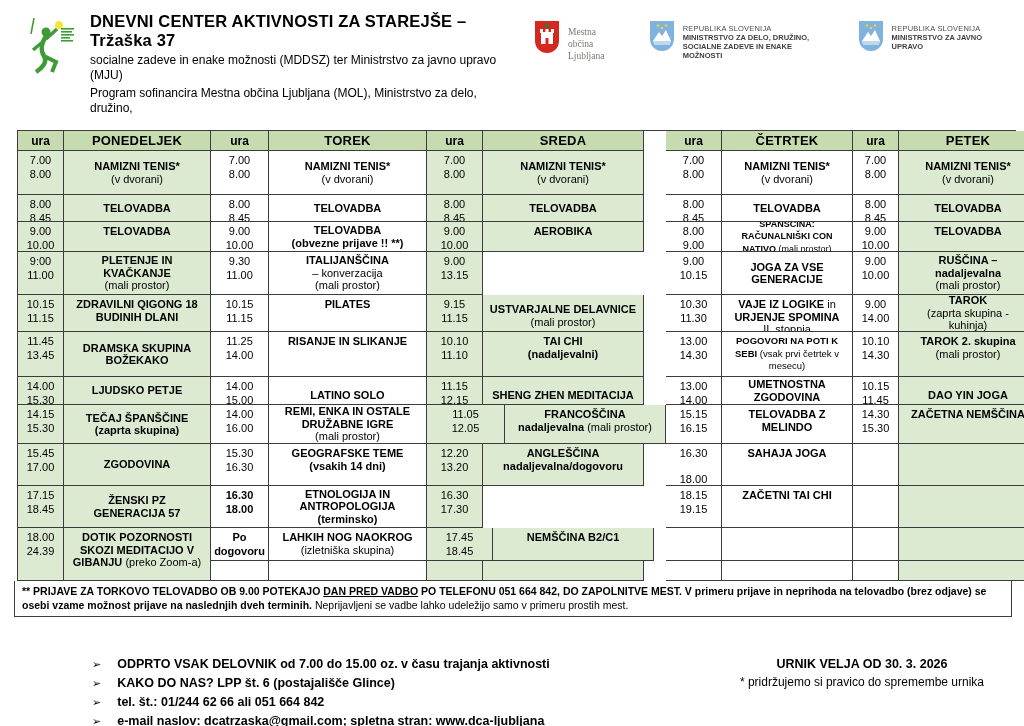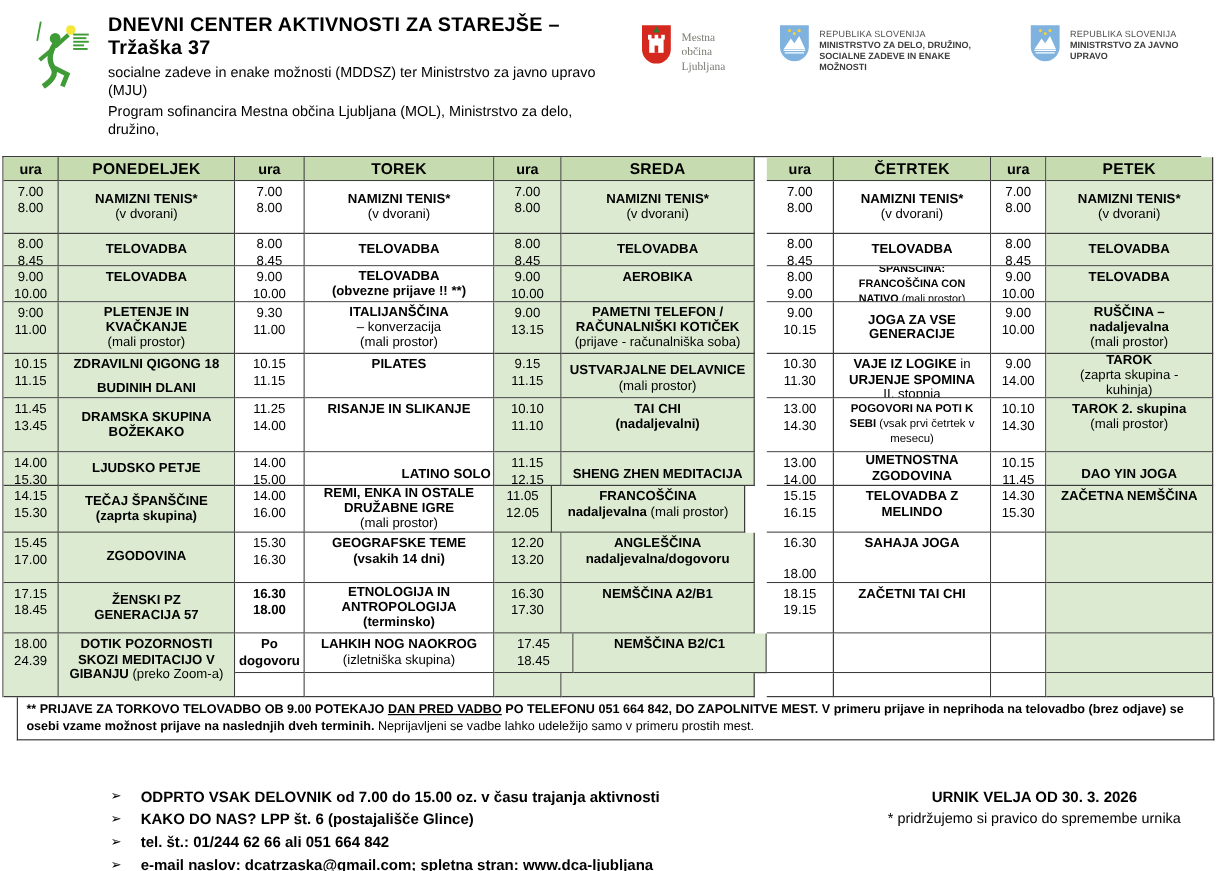--- a/index.html
+++ b/index.html
@@ -14,21 +14,21 @@
   .sub-line{font-size:12px;margin-top:3px;line-height:15px;}
   .logos{display:flex;align-items:flex-start;margin-left:18px;margin-top:8px;gap:26px;}
   .logo-item{display:flex;align-items:flex-start;gap:8px;}
   .shield{flex:0 0 auto;}
   .logo-text{font-size:7.5px;color:#4d4d4d;line-height:9px;padding-top:4px;}
   .logo-text .rs{font-weight:normal;letter-spacing:.2px;}
   .logo-text .min{font-weight:bold;color:#3d3d3d;}
   .mol-text{font-family:"Liberation Serif",serif;font-size:9.5px;color:#7a7a72;line-height:12px;padding-top:6px;}
 
   
-  .schedule{display:flex;margin-left:2px;margin-top:8px;border-top:1.5px solid #3c3c3c;border-left:1.5px solid #3c3c3c;width:998px;}
+  .schedule{display:flex;margin-left:17px;margin-top:8px;border-top:1.5px solid #3c3c3c;border-left:1.5px solid #3c3c3c;width:998px;}
   .day-table{display:block;}
   .row{display:flex;}
   .cell{box-sizing:border-box;border-right:1px solid #3c3c3c;border-bottom:1px solid #3c3c3c;
         display:flex;flex-direction:column;align-items:center;justify-content:center;
         text-align:center;overflow:hidden;background:#fff;}
   .cell.green{background:#dcead2;}
   .hdr{background:#c6dcb0 !important;font-weight:bold;justify-content:center;}
   .hdr.day-name{font-size:13px;letter-spacing:.2px;}
   .hdr.ura{font-size:12px;}
   .time-cell{font-size:11px;line-height:13.5px;justify-content:flex-start;padding-top:3px;}
@@ -178,21 +178,21 @@
             <div><span class="b">PLETENJE IN</span></div>
             <div><span class="b">KVAČKANJE</span></div>
             <div><span>(mali prostor)</span></div>
           </div>
         </div>
         <div class="row">
           <div class="cell time-cell green" style="width: 46px; height: 37px;">
             <div>10.15</div>
             <div>11.15</div>
           </div>
-          <div class="cell act-cell green va-top" style="width: 147px; height: 37px; justify-content: space-between;">
+          <div class="cell act-cell green va-top" style="width: 147px; height: 37px;">
             <div><span class="b">ZDRAVILNI QIGONG 18</span></div>
             <div><span class="b">BUDINIH DLANI</span></div>
           </div>
         </div>
         <div class="row">
           <div class="cell time-cell green" style="width: 46px; height: 45px;">
             <div>11.45</div>
             <div>13.45</div>
           </div>
           <div class="cell act-cell green" style="width: 147px; height: 45px;">
@@ -311,21 +311,21 @@
           </div>
           <div class="cell act-cell va-top" style="width: 158px; height: 45px;">
             <div><span class="b">RISANJE IN SLIKANJE</span></div>
           </div>
         </div>
         <div class="row">
           <div class="cell time-cell" style="width: 58px; height: 28px;">
             <div>14.00</div>
             <div>15.00</div>
           </div>
-          <div class="cell act-cell va-bottom" style="width: 158px; height: 28px; align-items: flex-end;">
+          <div class="cell act-cell va-bottom" style="width: 158px; height: 28px;">
             <div><span class="b">LATINO SOLO</span></div>
           </div>
         </div>
         <div class="row">
           <div class="cell time-cell" style="width: 58px; height: 39px;">
             <div>14.00</div>
             <div>16.00</div>
           </div>
           <div class="cell act-cell" style="width: 158px; height: 39px;">
             <div><span class="b">REMI, ENKA IN OSTALE</span></div>
@@ -400,25 +400,20 @@
           </div>
           <div class="cell act-cell green va-top" style="width: 161px; height: 30px;">
             <div><span class="b">AEROBIKA</span></div>
           </div>
         </div>
         <div class="row">
           <div class="cell time-cell green" style="width: 56px; height: 43px;">
             <div>9.00</div>
             <div>13.15</div>
           </div>
-          <div class="cell act-cell green" style="width: 161px; height: 43px;">
-            <div><span class="b">PAMETNI TELEFON /</span></div>
-            <div><span class="b">RAČUNALNIŠKI KOTIČEK</span></div>
-            <div><span>(prijave - računalniška soba)</span></div>
-          </div>
         </div>
         <div class="row">
           <div class="cell time-cell green" style="width: 56px; height: 37px;">
             <div>9.15</div>
             <div>11.15</div>
           </div>
           <div class="cell act-cell green va-bottom" style="width: 161px; height: 37px;">
             <div><span class="b">USTVARJALNE DELAVNICE</span></div>
             <div><span>(mali prostor)</span></div>
           </div>
@@ -436,21 +431,21 @@
         <div class="row">
           <div class="cell time-cell green" style="width: 56px; height: 28px;">
             <div>11.15</div>
             <div>12.15</div>
           </div>
           <div class="cell act-cell green va-bottom" style="width: 161px; height: 28px;">
             <div><span class="b">SHENG ZHEN MEDITACIJA</span></div>
           </div>
         </div>
         <div class="row">
-          <div class="cell time-cell green" style="width: 48px; height: 39px;">
+          <div class="cell time-cell green" style="width: 78px; height: 39px;">
             <div>11.05</div>
             <div>12.05</div>
           </div>
           <div class="cell act-cell green va-top" style="width: 161px; height: 39px;">
             <div><span class="b">FRANCOŠČINA</span></div>
             <div><span class="b">nadaljevalna</span><span> (mali prostor)</span></div>
           </div>
         </div>
         <div class="row">
           <div class="cell time-cell green" style="width: 56px; height: 42px;">
@@ -460,23 +455,20 @@
           <div class="cell act-cell green va-top" style="width: 161px; height: 42px;">
             <div><span class="b">ANGLEŠČINA</span></div>
             <div><span class="b">nadaljevalna/dogovoru</span></div>
           </div>
         </div>
         <div class="row">
           <div class="cell time-cell green" style="width: 56px; height: 42px;">
             <div>16.30</div>
             <div>17.30</div>
           </div>
-          <div class="cell act-cell green va-top" style="width: 161px; height: 42px;">
-            <div><span class="b">NEMŠČINA A2/B1</span></div>
-          </div>
         </div>
         <div class="row">
           <div class="cell time-cell green" style="width: 66px; height: 33px;">
             <div>17.45</div>
             <div>18.45</div>
           </div>
           <div class="cell act-cell green va-top" style="width: 161px; height: 33px;">
             <div><span class="b">NEMŠČINA B2/C1</span></div>
           </div>
         </div>
@@ -509,21 +501,21 @@
             <div><span class="b">TELOVADBA</span></div>
           </div>
         </div>
         <div class="row">
           <div class="cell time-cell" style="width: 56px; height: 30px;">
             <div>8.00</div>
             <div>9.00</div>
           </div>
           <div class="cell act-cell" style="width: 131px; height: 30px; font-size: 9px;">
             <div><span class="b">ŠPANŠČINA:</span></div>
-            <div><span class="b">FRANCOŠČINA CON</span></div>
+            <div><span class="b">RAČUNALNIŠKI CON</span></div>
             <div><span class="b">NATIVO</span><span> (mali prostor)</span></div>
           </div>
         </div>
         <div class="row">
           <div class="cell time-cell" style="width: 56px; height: 43px;">
             <div>9.00</div>
             <div>10.15</div>
           </div>
           <div class="cell act-cell" style="width: 131px; height: 43px;">
             <div><span class="b">JOGA ZA VSE</span></div>

